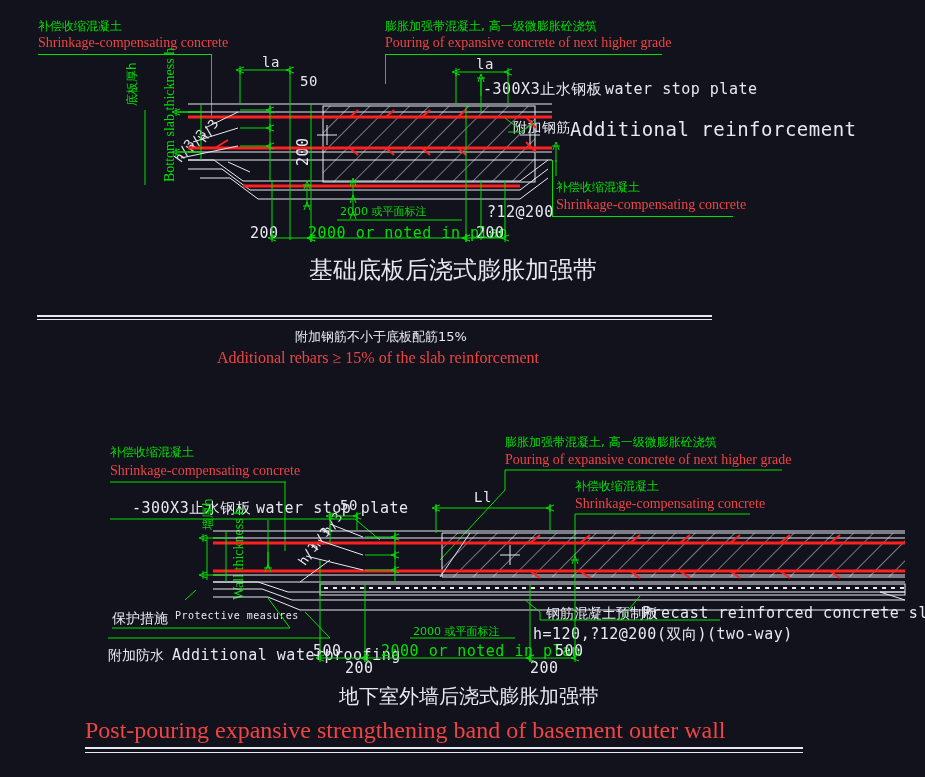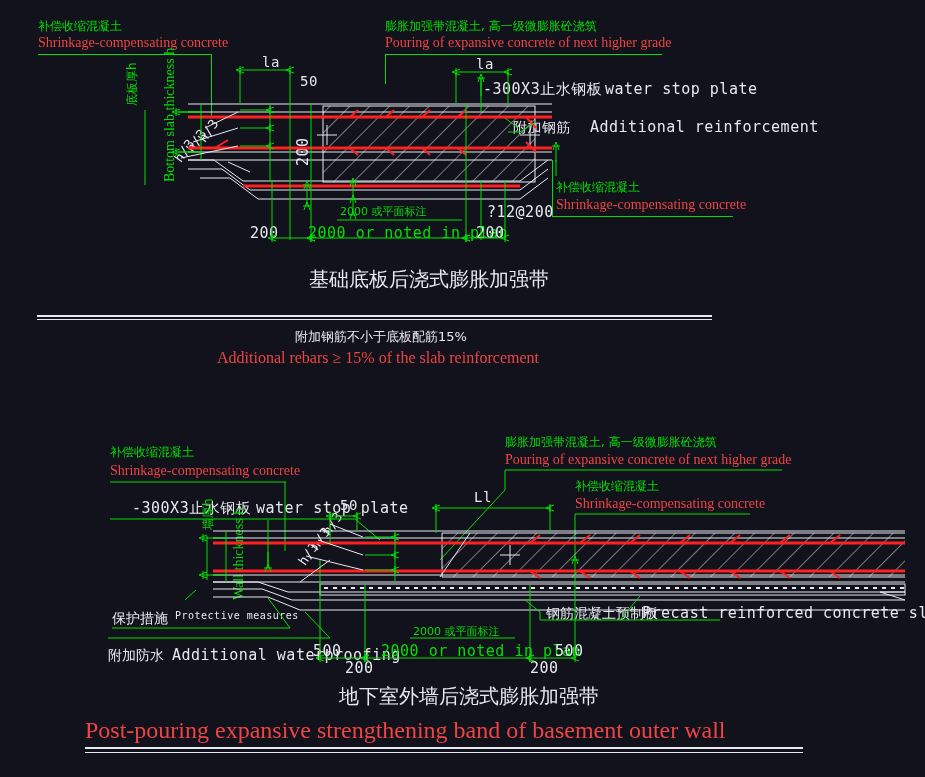--- a/index.html
+++ b/index.html
@@ -34,21 +34,21 @@
 <div class="lng" style="left:385px;top:54px;width:1px;height:30px;"></div>
 
 <div class="t cad wht" style="left:262px;top:55px;font-size:14px;">la</div>
 <div class="t cad wht" style="left:300px;top:74px;font-size:14px;">50</div>
 <div class="t cad wht" style="left:476px;top:57px;font-size:14px;">la</div>
 
 <div class="t cad wht" style="left:483px;top:82px;font-size:15px;">-300X3止水钢板</div>
 <div class="t cad wht" style="left:605px;top:82px;font-size:15px;">water stop plate</div>
 
 <div class="t cad wht" style="left:513px;top:120px;font-size:14px;">附加钢筋</div>
-<div class="t cad wht" style="left:590px;top:120px;font-size:15px;">Additional reinforcement</div>
+<div class="t cad wht" style="left:570px;top:120px;font-size:19px;">Additional reinforcement</div>
 
 <div class="t cjk grn" style="left:556px;top:181px;font-size:12px;">补偿收缩混凝土</div>
 <div class="t serif" style="left:556px;top:198px;font-size:14px;">Shrinkage-compensating concrete</div>
 <div class="lng" style="left:552px;top:216px;width:181px;height:1px;"></div>
 <div class="lng" style="left:552px;top:160px;width:1px;height:57px;"></div>
 
 <div class="t cad wht" style="left:487px;top:205px;font-size:15px;">?12@200</div>
 
 <div class="t cjk grn" style="left:126px;top:106px;font-size:12px;transform:rotate(-90deg);transform-origin:left top;">底板厚h</div>
 <div class="t serif grn" style="left:163px;top:182px;font-size:14px;color:#00e000;transform:rotate(-90deg);transform-origin:left top;">Bottom slab thickness h</div>
@@ -186,21 +186,21 @@
   </g>
 
   <g stroke="#e8e8f0" stroke-width="1" fill="none">
     <line x1="205" y1="128" x2="238" y2="112"></line>
     <line x1="193" y1="142" x2="238" y2="128"></line>
     <line x1="181" y1="158" x2="238" y2="146"></line>
     <line x1="228" y1="162" x2="250" y2="172"></line>
   </g>
 </svg>
 
-<div class="t cjk" style="left:309px;top:271px;font-size:20px;color:#e8e8f0;font-family:Liberation Mono, monospace;">基础底板后浇式膨胀加强带</div>
+<div class="t cjk" style="left:309px;top:258px;font-size:24px;color:#e8e8f0;">基础底板后浇式膨胀加强带</div>
 <div class="ln" style="left:37px;top:315px;width:675px;height:2px;"></div>
 <div class="ln" style="left:37px;top:319px;width:675px;height:1px;"></div>
 
 <div class="t cjk" style="left:295px;top:330px;font-size:13px;color:#e8e8f0;">附加钢筋不小于底板配筋15%</div>
 <div class="t serif" style="left:217px;top:350px;font-size:16px;">Additional rebars ≥ 15% of the slab reinforcement</div>
 
 <div class="t cjk grn" style="left:110px;top:446px;font-size:12px;">补偿收缩混凝土</div>
 <div class="t serif" style="left:110px;top:464px;font-size:14px;">Shrinkage-compensating concrete</div>
 
 <div class="t cad wht" style="left:132px;top:501px;font-size:15px;">-300X3止水钢板</div>
@@ -222,20 +222,21 @@
 <div class="t cad wht" style="left:308px;top:545px;font-size:13px;transform:rotate(-55deg);transform-origin:left top;">h/3</div>
 <div class="t cad wht" style="left:296px;top:560px;font-size:13px;transform:rotate(-55deg);transform-origin:left top;">h/3</div>
 
 <div class="t cjk wht" style="left:112px;top:611px;font-size:14px;">保护措施</div>
 <div class="t cad wht" style="left:175px;top:611px;font-size:10px;">Protective measures</div>
 <div class="t cjk wht" style="left:108px;top:648px;font-size:14px;">附加防水</div>
 <div class="t cad wht" style="left:172px;top:648px;font-size:15px;">Additional waterproofing</div>
 
 <div class="t cjk wht" style="left:546px;top:606px;font-size:14px;">钢筋混凝土预制板</div>
 <div class="t cad wht" style="left:642px;top:606px;font-size:15px;">Precast reinforced concrete slab</div>
+<div class="t cad wht" style="left:533px;top:627px;font-size:15px;">h=120,?12@200(双向)(two-way)</div>
 
 <div class="t cjk grn" style="left:413px;top:626px;font-size:11px;">2000 或平面标注</div>
 <div class="t cad grn" style="left:381px;top:644px;font-size:15px;">2000 or noted in plan</div>
 <div class="t cad wht" style="left:313px;top:644px;font-size:15px;">500</div>
 <div class="t cad wht" style="left:555px;top:644px;font-size:15px;">500</div>
 <div class="t cad wht" style="left:345px;top:661px;font-size:15px;">200</div>
 <div class="t cad wht" style="left:530px;top:661px;font-size:15px;">200</div>
 
 <svg width="925" height="777">
   <defs>

